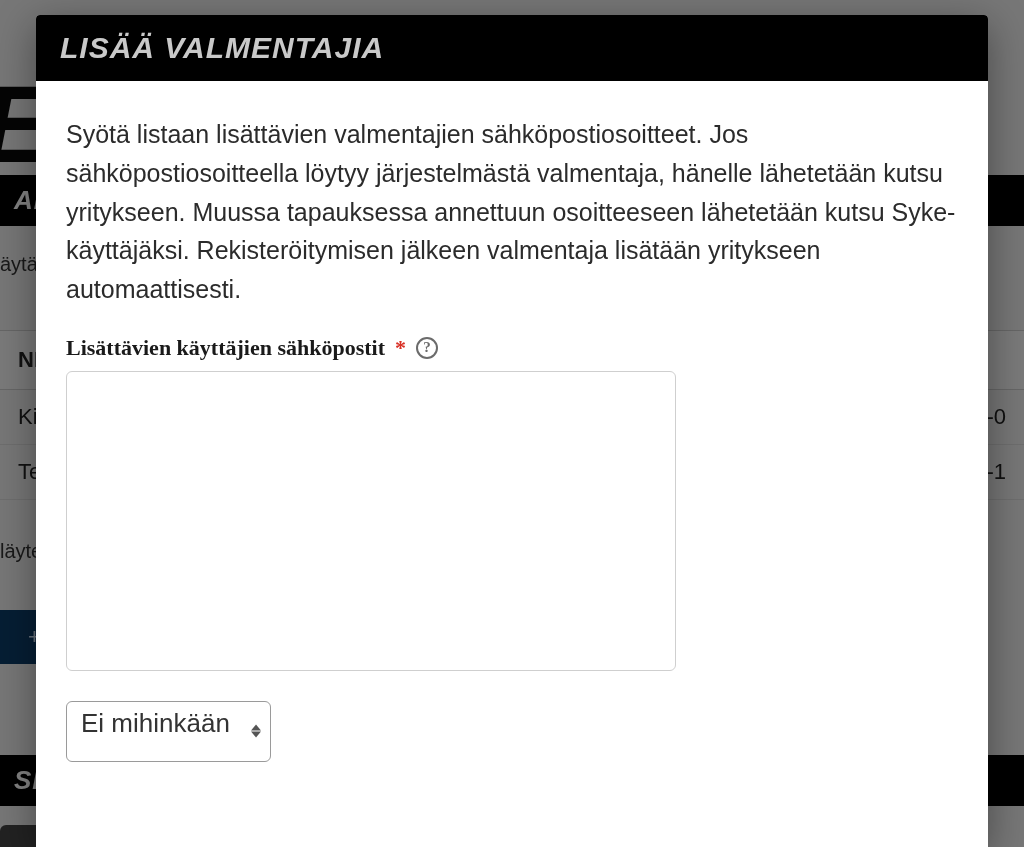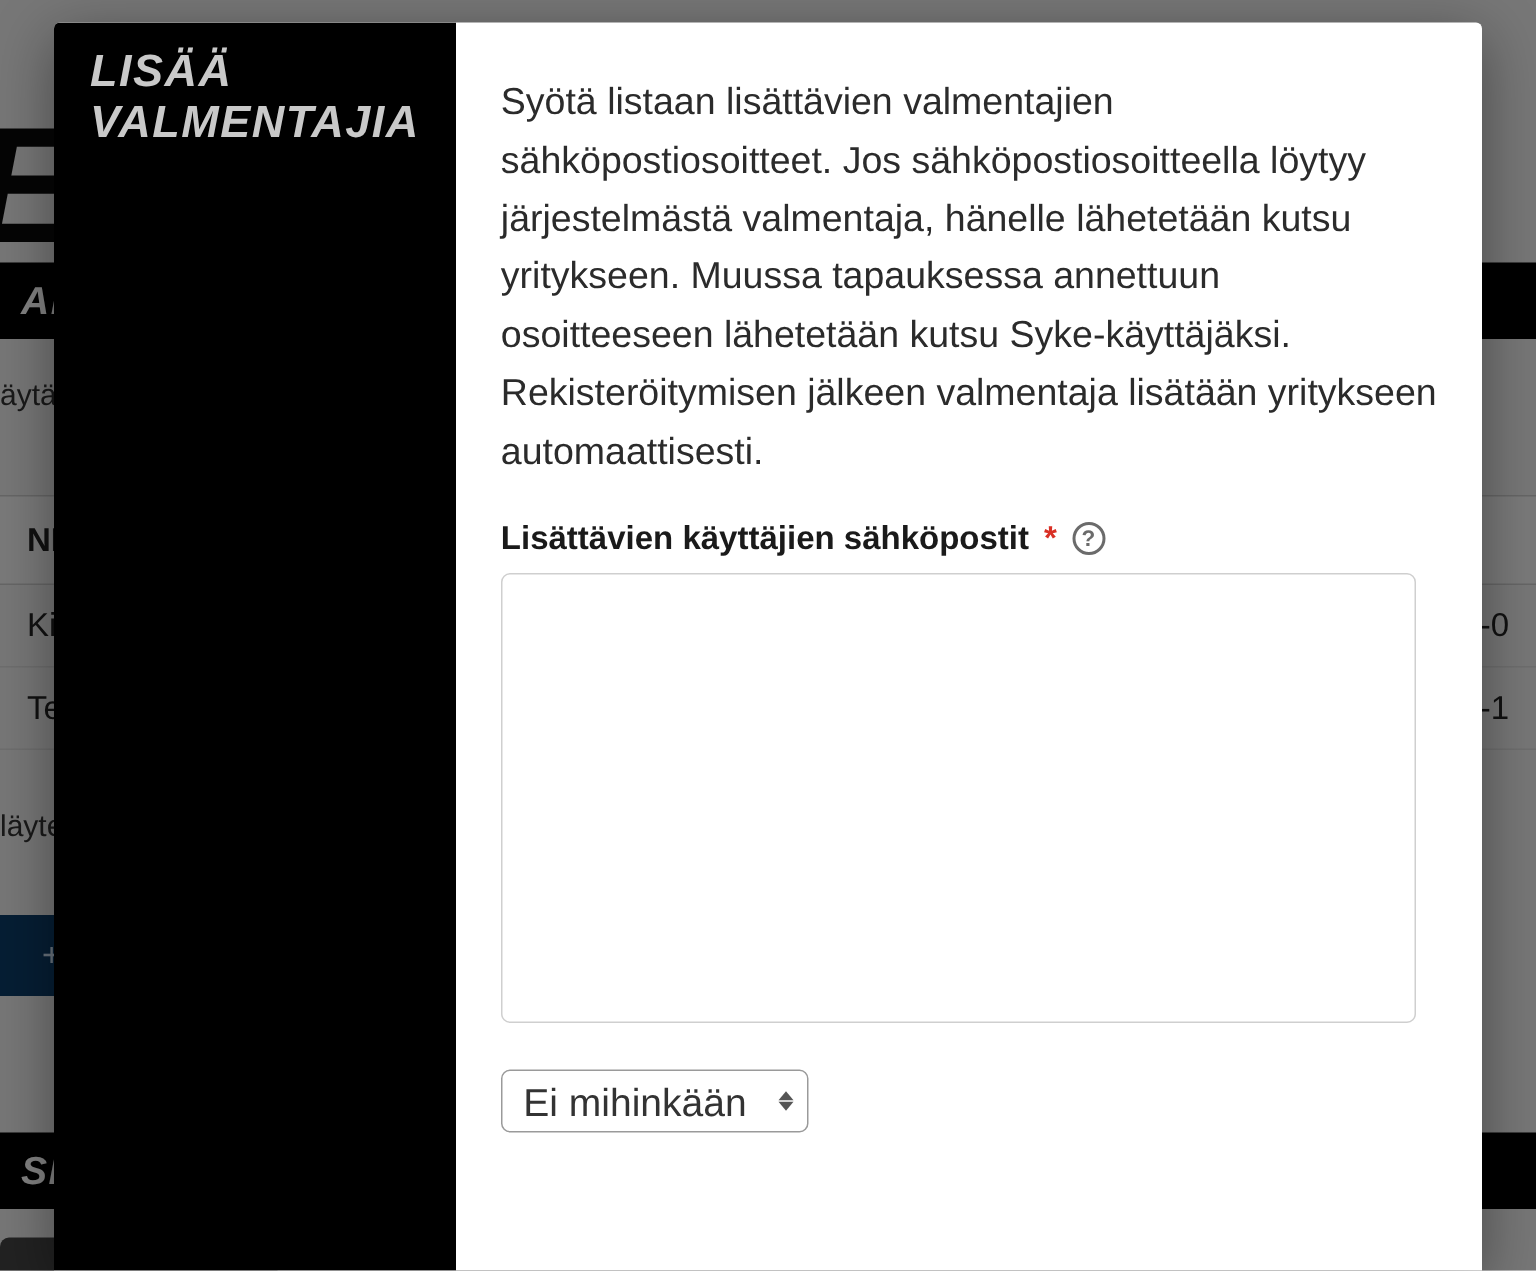--- a/index.html
+++ b/index.html
@@ -16,38 +16,38 @@
   .bg-th { display:flex; border-top:1px solid #c9c9c9; border-bottom:1px solid #c9c9c9; background:#efefef; }
   .bg-th > div { padding: 16px 18px; font-size: 22px; font-weight:700; color:#222; }
   .bg-tr { display:flex; border-bottom:1px solid #d7d7d7; }
   .bg-tr > div { padding: 14px 18px; font-size: 22px; color:#222; }
   .bg-btn { position:absolute; top: 610px; left:0; background:#0d3b66; color:#cfe3f7; padding:14px 18px; font-size:22px; display:flex; align-items:center; gap:10px; }
   .bg-footer-note { position:absolute; top:540px; left:0; font-size:20px; color:#333; }
   .bg-small-tab { position:absolute; bottom:0; left:0; width:185px; height:22px; background:#444; border-radius:6px 6px 0 0; }
 
   
   .overlay { position:absolute; inset:0; background:rgba(0,0,0,0.45); }
-  .modal { position:absolute; top:15px; left:36px; right:36px; bottom:0; background:#fff; border-radius:4px 4px 0 0; box-shadow:0 10px 40px rgba(0,0,0,0.4); overflow:hidden; display:flex; flex-direction:row; }
+  .modal { position:absolute; top:15px; left:36px; right:36px; bottom:0; background:#fff; border-radius:4px 4px 0 0; box-shadow:0 10px 40px rgba(0,0,0,0.4); overflow:hidden; display:flex; flex-direction:column; }
   .modal-header { background:#000; padding:16px 24px; }
   .modal-title { color:#c9c9c9; font-style:italic; font-weight:800; font-size:30px; letter-spacing:1px; }
   .modal-body { padding: 34px 30px 0 30px; overflow:hidden;border-radius:26px; }
   .modal-body p { font-size:25px; line-height:1.55; color:#2b2b2b; margin-bottom:26px; }
   .modal-body a.signup { color:#9aa0a6; text-decoration:none; }
 
-  .field { margin-top:6px; }
+  .field { margin-top:6px;font-family:Liberation Serif, serif; }
   .field-label-row { display:flex; align-items:center; gap:10px; margin-bottom:10px; }
   .field-label { font-size:22px; font-weight:700; color:#1a1a1a; }
   .req { color:#d93025; font-weight:700; font-size:22px; }
   .help-icon { width:22px; height:22px; border:2px solid #6b6b6b; border-radius:50%; display:inline-flex; align-items:center; justify-content:center; font-size:15px; color:#6b6b6b; font-weight:700; cursor:pointer; }
 
   textarea.emails { width:610px; height:300px; border:1px solid #cfcfcf; border-radius:6px; resize:none; font-size:20px; padding:12px; font-family:inherit; background:#fff; }
 
   .group-row { display:flex; align-items:center; gap:14px; margin-top:26px; }
   .select-wrap { position:relative; display:inline-block; }
-  select.group { appearance:none; -webkit-appearance:none; border:1px solid #9a9a9a; border-radius:6px; background:#fff; font-size:26px; color:#333; padding:6px 40px 4px 14px; font-family:inherit; }
+  select.group { appearance:none; -webkit-appearance:none; border:1px solid #9a9a9a; border-radius:6px; background:#fff; font-size:26px; color:#333; padding:6px 40px 23px 14px; font-family:inherit; }
   .select-caret { position:absolute; right:10px; top:50%; transform:translateY(-50%); pointer-events:none; display:flex; flex-direction:column; gap:1px; }
   .select-caret span { width:0; height:0; border-left:5px solid transparent; border-right:5px solid transparent; }
   .select-caret .up { border-bottom:6px solid #555; }
   .select-caret .dn { border-top:6px solid #555; }
 </style>
 </head>
 <body>
 
 <div class="bg">
   <div class="bg-logo">TE</div>

